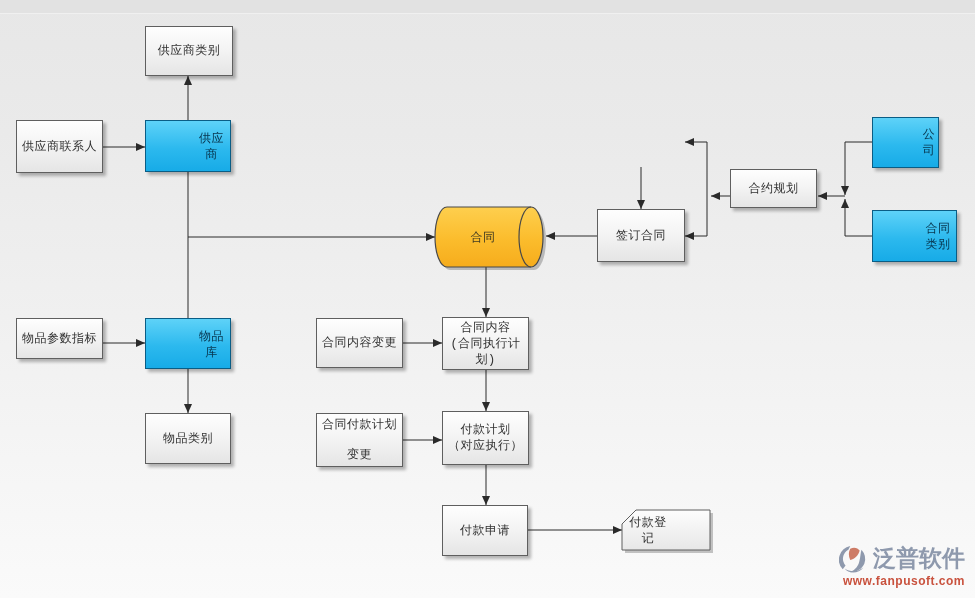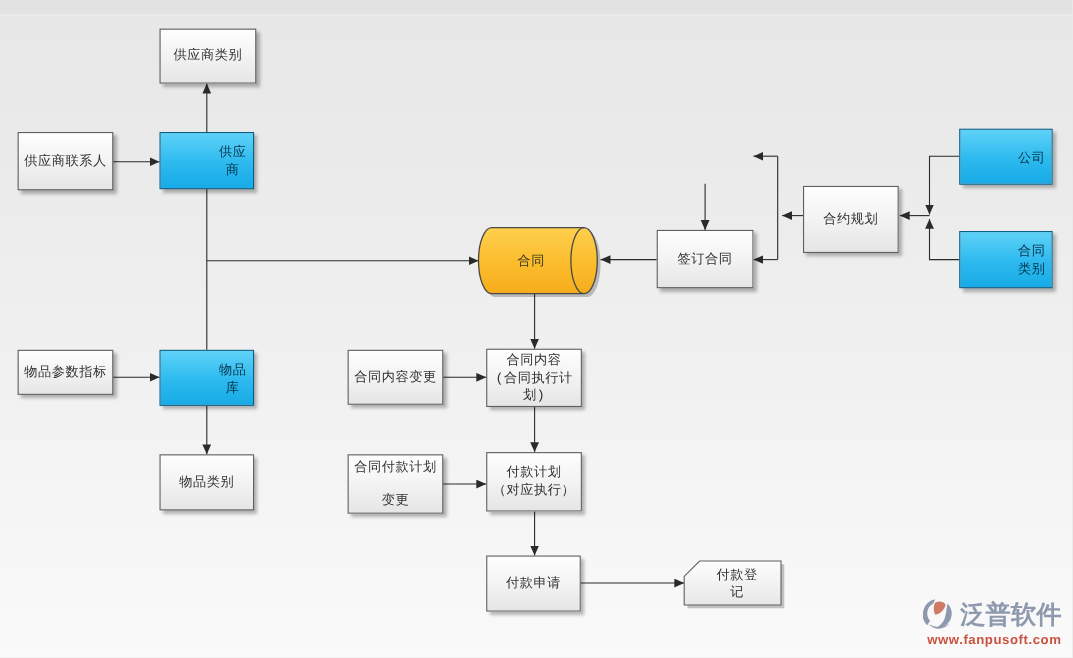--- a/index.html
+++ b/index.html
@@ -30,21 +30,21 @@
     box-shadow:3px 3px 3px rgba(0,0,0,0.28);
     padding-left:47px;
   }
   .ghost{background:transparent;border:none;box-shadow:none;}
   .cyl-label{color:#3f3a22;}
   .card-label{color:#323232;}
   .watermark{
     position:absolute;right:10px;bottom:10px;z-index:3;
     display:flex;flex-direction:column;align-items:flex-end;
   }
-  .brandrow{display:flex;align-items:flex-start;gap:4px;}
+  .brandrow{display:flex;align-items:flex-end;gap:4px;}
   .brand{font-size:23px;font-weight:bold;color:#8e99ad;}
   .brandurl{font-size:12px;font-weight:bold;color:#c9523e;letter-spacing:0.5px;margin-top:0px;}
 </style>
 </head>
 <body>
 
 <div class="stage">
   <div class="topband"></div>
 
   <svg class="wires" width="975" height="598" viewBox="0 0 975 598">
@@ -116,24 +116,24 @@
   </div>
   <div class="node plain" style="left:145px;top:413px;width:86px;height:51px;">
     <span>物品类别</span>
   </div>
   <div class="node ghost cyl-label" style="left:435px;top:207px;width:96px;height:60px;">
     <span>合同</span>
   </div>
   <div class="node plain" style="left:597px;top:209px;width:88px;height:53px;">
     <span>签订合同</span>
   </div>
-  <div class="node plain" style="left:730px;top:169px;width:87px;height:61px;">
+  <div class="node plain" style="left:730px;top:169px;width:87px;height:39px;">
     <span>合约规划</span>
   </div>
-  <div class="node accent" style="left:872px;top:117px;width:85px;height:51px;">
+  <div class="node accent" style="left:872px;top:117px;width:67px;height:51px;font-family:Liberation Mono, monospace;">
     <span>公司</span>
   </div>
   <div class="node accent" style="left:872px;top:210px;width:85px;height:52px;">
     <span>合同类别</span>
   </div>
   <div class="node plain" style="left:316px;top:318px;width:87px;height:50px;">
     <span>合同内容变更</span>
   </div>
   <div class="node plain" style="left:442px;top:317px;width:87px;height:53px;">
     <span>合同内容</span>
@@ -143,21 +143,21 @@
     <span>合同付款计划</span>
     <span>变更</span>
   </div>
   <div class="node plain" style="left:442px;top:411px;width:87px;height:54px;">
     <span>付款计划</span>
     <span>（对应执行）</span>
   </div>
   <div class="node plain" style="left:442px;top:505px;width:86px;height:51px;">
     <span>付款申请</span>
   </div>
-  <div class="node ghost card-label" style="left:622px;top:510px;width:72px;height:40px;padding-left:24px;">
+  <div class="node ghost card-label" style="left:600px;top:510px;width:72px;height:40px;padding-left:24px;">
     <span>付款登记</span>
   </div>
 
   <div class="watermark">
     <div class="brandrow">
       <svg width="30" height="30" viewBox="0 0 32 32">
         <path fill="#8e99ad" d="M12,2 A15,15 0 0 0 4,27 L7,23 A11,11 0 0 1 10,6 Z"></path>
         <path fill="#cd7b66" d="M12,5 C16,3 20,4 22,7 C21,12 17,16 12,17 C10,13 10,8 12,5 Z"></path>
         <path fill="#8e99ad" d="M24,6 A15,15 0 0 1 27,21 C24,27 19,30 12,30 C18,27 21,23 22,17 C23,13 23,9 24,6 Z"></path>
         <path fill="#8e99ad" d="M6,26 C12,30 20,30 26,25 C21,32 10,32 6,26 Z"></path>

